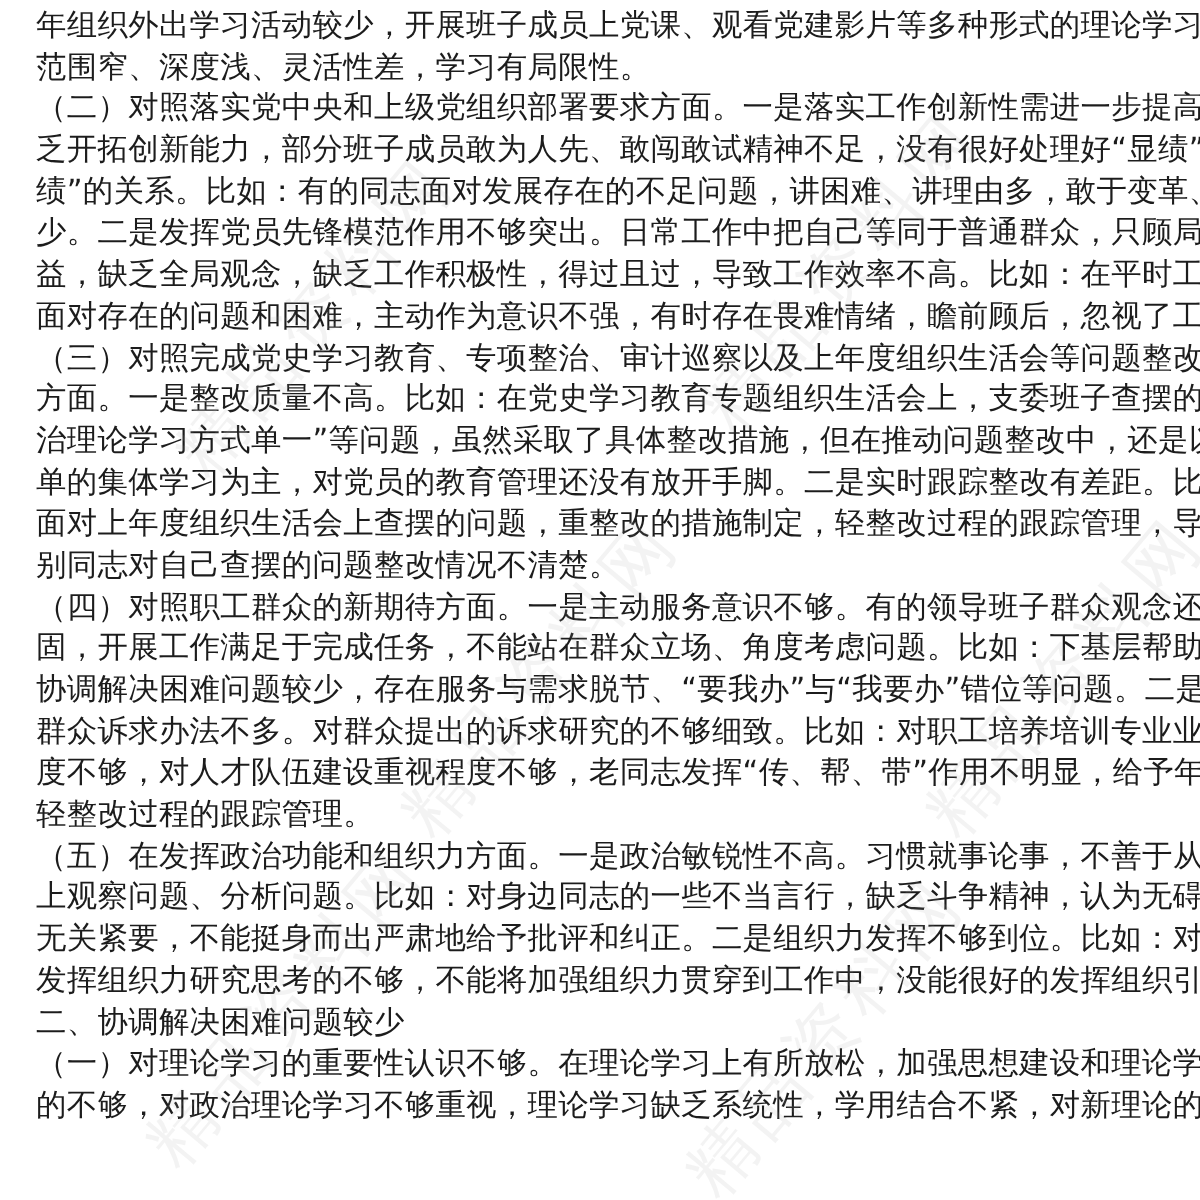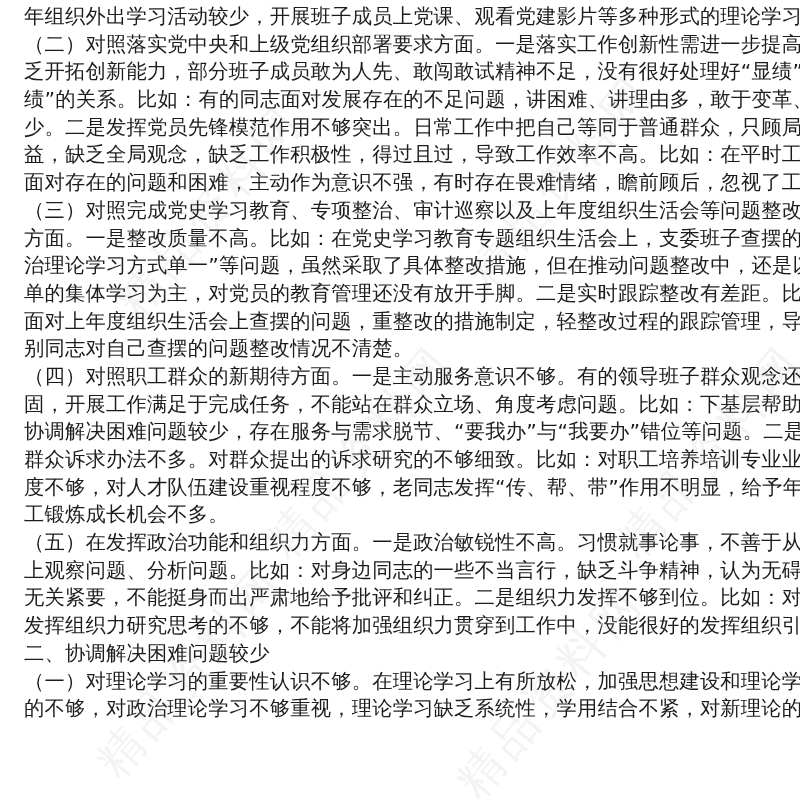--- a/index.html
+++ b/index.html
@@ -53,38 +53,39 @@
       white-space: nowrap;
       letter-spacing: 6px;
     }
   </style>
 </head>
 <body>
 
 <div class="page">
   <div class="content">
     <span class="line">年组织外出学习活动较少，开展班子成员上党课、观看党建影片等多种形式的理论学习，但</span>
+    <span class="line">范围窄、深度浅、灵活性差，学习有局限性。</span>
     <span class="line">（二）对照落实党中央和上级党组织部署要求方面。一是落实工作创新性需进一步提高。缺</span>
     <span class="line">乏开拓创新能力，部分班子成员敢为人先、敢闯敢试精神不足，没有很好处理好“显绩”与“潜</span>
     <span class="line">绩”的关系。比如：有的同志面对发展存在的不足问题，讲困难、讲理由多，敢于变革、创新</span>
     <span class="line">少。二是发挥党员先锋模范作用不够突出。日常工作中把自己等同于普通群众，只顾局部利</span>
     <span class="line">益，缺乏全局观念，缺乏工作积极性，得过且过，导致工作效率不高。比如：在平时工作中，</span>
     <span class="line">面对存在的问题和困难，主动作为意识不强，有时存在畏难情绪，瞻前顾后，忽视了工作的</span>
     <span class="line">（三）对照完成党史学习教育、专项整治、审计巡察以及上年度组织生活会等问题整改情况</span>
     <span class="line">方面。一是整改质量不高。比如：在党史学习教育专题组织生活会上，支委班子查摆的“政</span>
     <span class="line">治理论学习方式单一”等问题，虽然采取了具体整改措施，但在推动问题整改中，还是以简</span>
     <span class="line">单的集体学习为主，对党员的教育管理还没有放开手脚。二是实时跟踪整改有差距。比如：</span>
     <span class="line">面对上年度组织生活会上查摆的问题，重整改的措施制定，轻整改过程的跟踪管理，导致个</span>
     <span class="line">别同志对自己查摆的问题整改情况不清楚。</span>
     <span class="line">（四）对照职工群众的新期待方面。一是主动服务意识不够。有的领导班子群众观念还不牢</span>
     <span class="line">固，开展工作满足于完成任务，不能站在群众立场、角度考虑问题。比如：下基层帮助基层</span>
     <span class="line">协调解决困难问题较少，存在服务与需求脱节、“要我办”与“我要办”错位等问题。二是解决</span>
     <span class="line">群众诉求办法不多。对群众提出的诉求研究的不够细致。比如：对职工培养培训专业业务力</span>
     <span class="line">度不够，对人才队伍建设重视程度不够，老同志发挥“传、帮、带”作用不明显，给予年轻员</span>
-    <span class="line">工锻炼成长机会不多。</span>
+    <span class="line">轻整改过程的跟踪管理。</span>
     <span class="line">（五）在发挥政治功能和组织力方面。一是政治敏锐性不高。习惯就事论事，不善于从政治</span>
     <span class="line">上观察问题、分析问题。比如：对身边同志的一些不当言行，缺乏斗争精神，认为无碍大局、</span>
     <span class="line">无关紧要，不能挺身而出严肃地给予批评和纠正。二是组织力发挥不够到位。比如：对如何</span>
     <span class="line">发挥组织力研究思考的不够，不能将加强组织力贯穿到工作中，没能很好的发挥组织引领作</span>
     <span class="line">二、协调解决困难问题较少</span>
     <span class="line">（一）对理论学习的重要性认识不够。在理论学习上有所放松，加强思想建设和理论学习做</span>
     <span class="line">的不够，对政治理论学习不够重视，理论学习缺乏系统性，学用结合不紧，对新理论的学习理</span>
   </div>
 
   <div class="watermark-layer">

